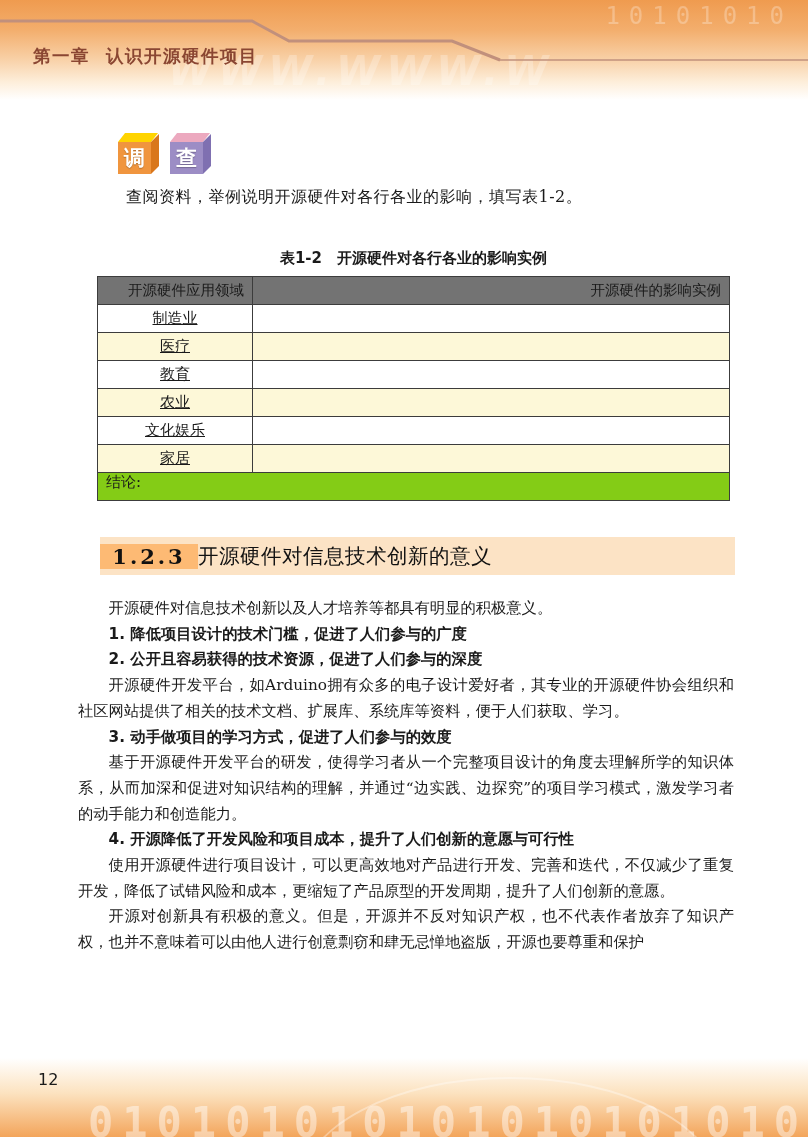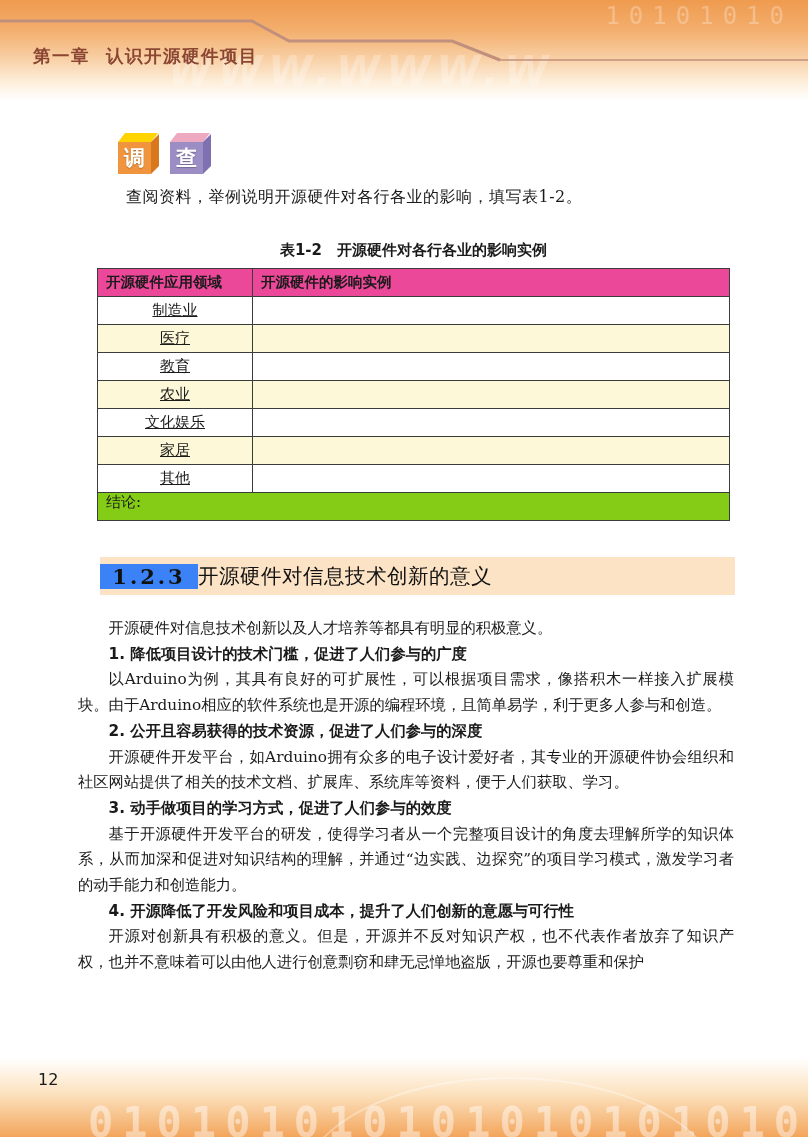--- a/index.html
+++ b/index.html
@@ -72,58 +72,58 @@
   .cube2 .cube-side { background: #7f70b1; }
 
   .instruction {
     margin-top: 10px;
     font-size: 16px; line-height: 24px;
     text-indent: 3em; letter-spacing: 0.5px;
   }
 
   
   .table-caption {
-    margin: 32px 0 8px 19px; width: 633px;
+    margin: 40px 0 8px 19px; width: 633px;
     text-align: center;
     font-family: "DejaVu Sans", sans-serif;
     font-weight: bold; font-size: 15px;
   }
   table.influence {
     margin-left: 19px; width: 633px;
     border-collapse: collapse; table-layout: fixed;
     border: 1.5px solid #3c3c3c;
   }
   table.influence th, table.influence td {
     border: 1px solid #3c3c3c;
     height: 28px; padding: 0 8px;
   }
   table.influence th {
-    background: #ec4899;
-    font-family: "DejaVu Sans", sans-serif;
-    font-weight: bold; font-size: 14.5px;
-    text-align: left;
+    background: #737373;
+    font-family: "DejaVu Sans", sans-serif;
+    font-weight: normal; font-size: 14.5px;
+    text-align: right;
   }
   table.influence col.c1 { width: 155px; }
   td.cell-field { text-align: center; font-size: 15px; text-decoration: underline; }
   tbody tr:nth-child(even) td { background: #fdf8d8; }
   tfoot td {
     background: #84cc16;
     height: 50px; vertical-align: top;
     padding: 5px 0 0 12px; font-size: 15px;
   }
 
   
   .section-bar {
     margin: 36px 0 0 22px; width: 635px; height: 38px;
     background: #fce3c5;
     display: flex; align-items: center;
   }
   .section-number {
     width: 98px; height: 25px;
-    background: #3b82f6;
+    background: #fdba74;
     display: flex; align-items: center; justify-content: center;
     font-weight: bold; font-size: 21px; letter-spacing: 3px;
     color: #111111;
   }
   .section-title {
     margin-left: 0;
     font-weight: normal; font-size: 20.5px;
     letter-spacing: 0.5px; color: #111111;
   }
 
@@ -225,46 +225,42 @@
             <td class="cell-example"></td>
           </tr>
           <tr>
             <td class="cell-field">文化娱乐</td>
             <td class="cell-example"></td>
           </tr>
           <tr>
             <td class="cell-field">家居</td>
             <td class="cell-example"></td>
           </tr>
-          <tr>
-            <td class="cell-field">其他</td>
-            <td class="cell-example"></td>
-          </tr>
         </tbody>
       <tfoot>
         <tr>
           <td colspan="2">结论:</td>
         </tr>
       </tfoot>
     </table>
 
     <div class="section-bar">
       <div class="section-number">1.2.3</div>
       <div class="section-title">开源硬件对信息技术创新的意义</div>
     </div>
 
     <div class="body-text">
         <p class="normal">开源硬件对信息技术创新以及人才培养等都具有明显的积极意义。</p>
         <p class="heading">1. 降低项目设计的技术门槛，促进了人们参与的广度</p>
-        <p class="normal">以Arduino为例，其具有良好的可扩展性，可以根据项目需求，像搭积木一样接入扩展模块。由于Arduino相应的软件系统也是开源的编程环境，且简单易学，利于更多人参与和创造。</p>
         <p class="heading">2. 公开且容易获得的技术资源，促进了人们参与的深度</p>
         <p class="normal">开源硬件开发平台，如Arduino拥有众多的电子设计爱好者，其专业的开源硬件协会组织和社区网站提供了相关的技术文档、扩展库、系统库等资料，便于人们获取、学习。</p>
         <p class="heading">3. 动手做项目的学习方式，促进了人们参与的效度</p>
         <p class="normal">基于开源硬件开发平台的研发，使得学习者从一个完整项目设计的角度去理解所学的知识体系，从而加深和促进对知识结构的理解，并通过“边实践、边探究”的项目学习模式，激发学习者的动手能力和创造能力。</p>
         <p class="heading">4. 开源降低了开发风险和项目成本，提升了人们创新的意愿与可行性</p>
+        <p class="normal">使用开源硬件进行项目设计，可以更高效地对产品进行开发、完善和迭代，不仅减少了重复开发，降低了试错风险和成本，更缩短了产品原型的开发周期，提升了人们创新的意愿。</p>
         <p class="normal">开源对创新具有积极的意义。但是，开源并不反对知识产权，也不代表作者放弃了知识产权，也并不意味着可以由他人进行创意剽窃和肆无忌惮地盗版，开源也要尊重和保护</p>
       </div>
 
   </div>
 
   <div class="footer">
     <div class="footer-arc"></div>
     <div class="footer-binary">010101010101010101010</div>
     <div class="page-number">12</div>
   </div>

